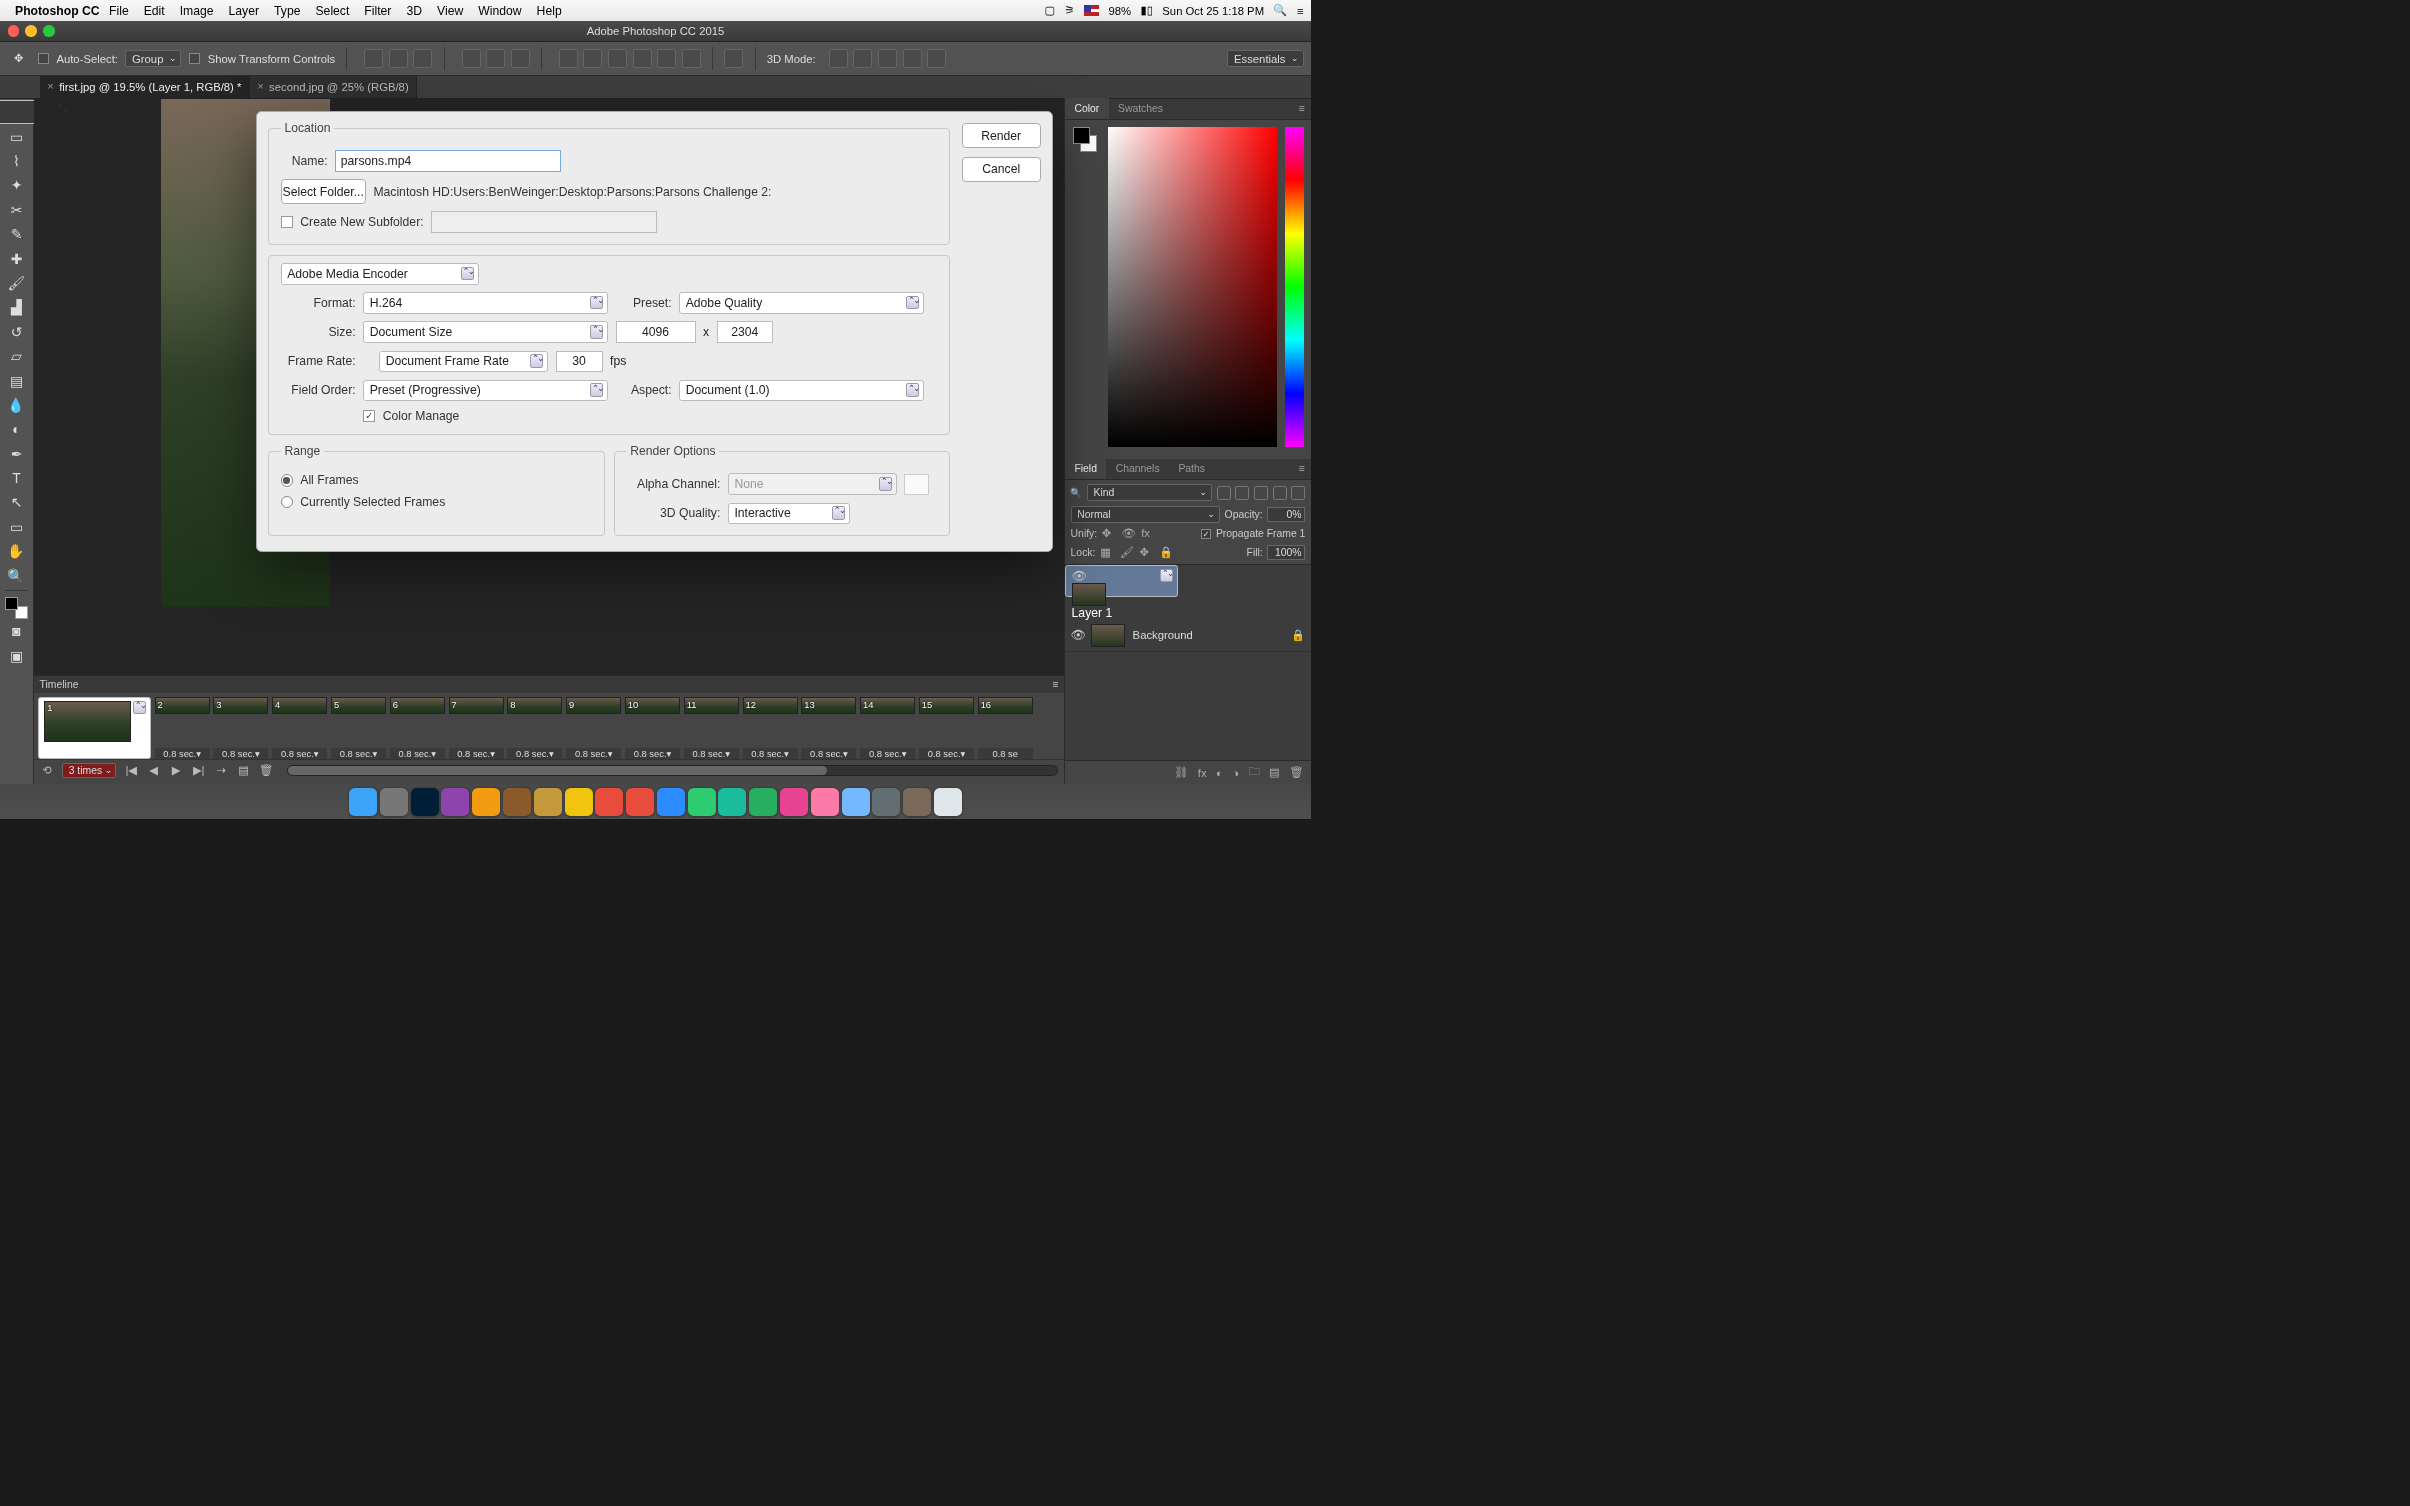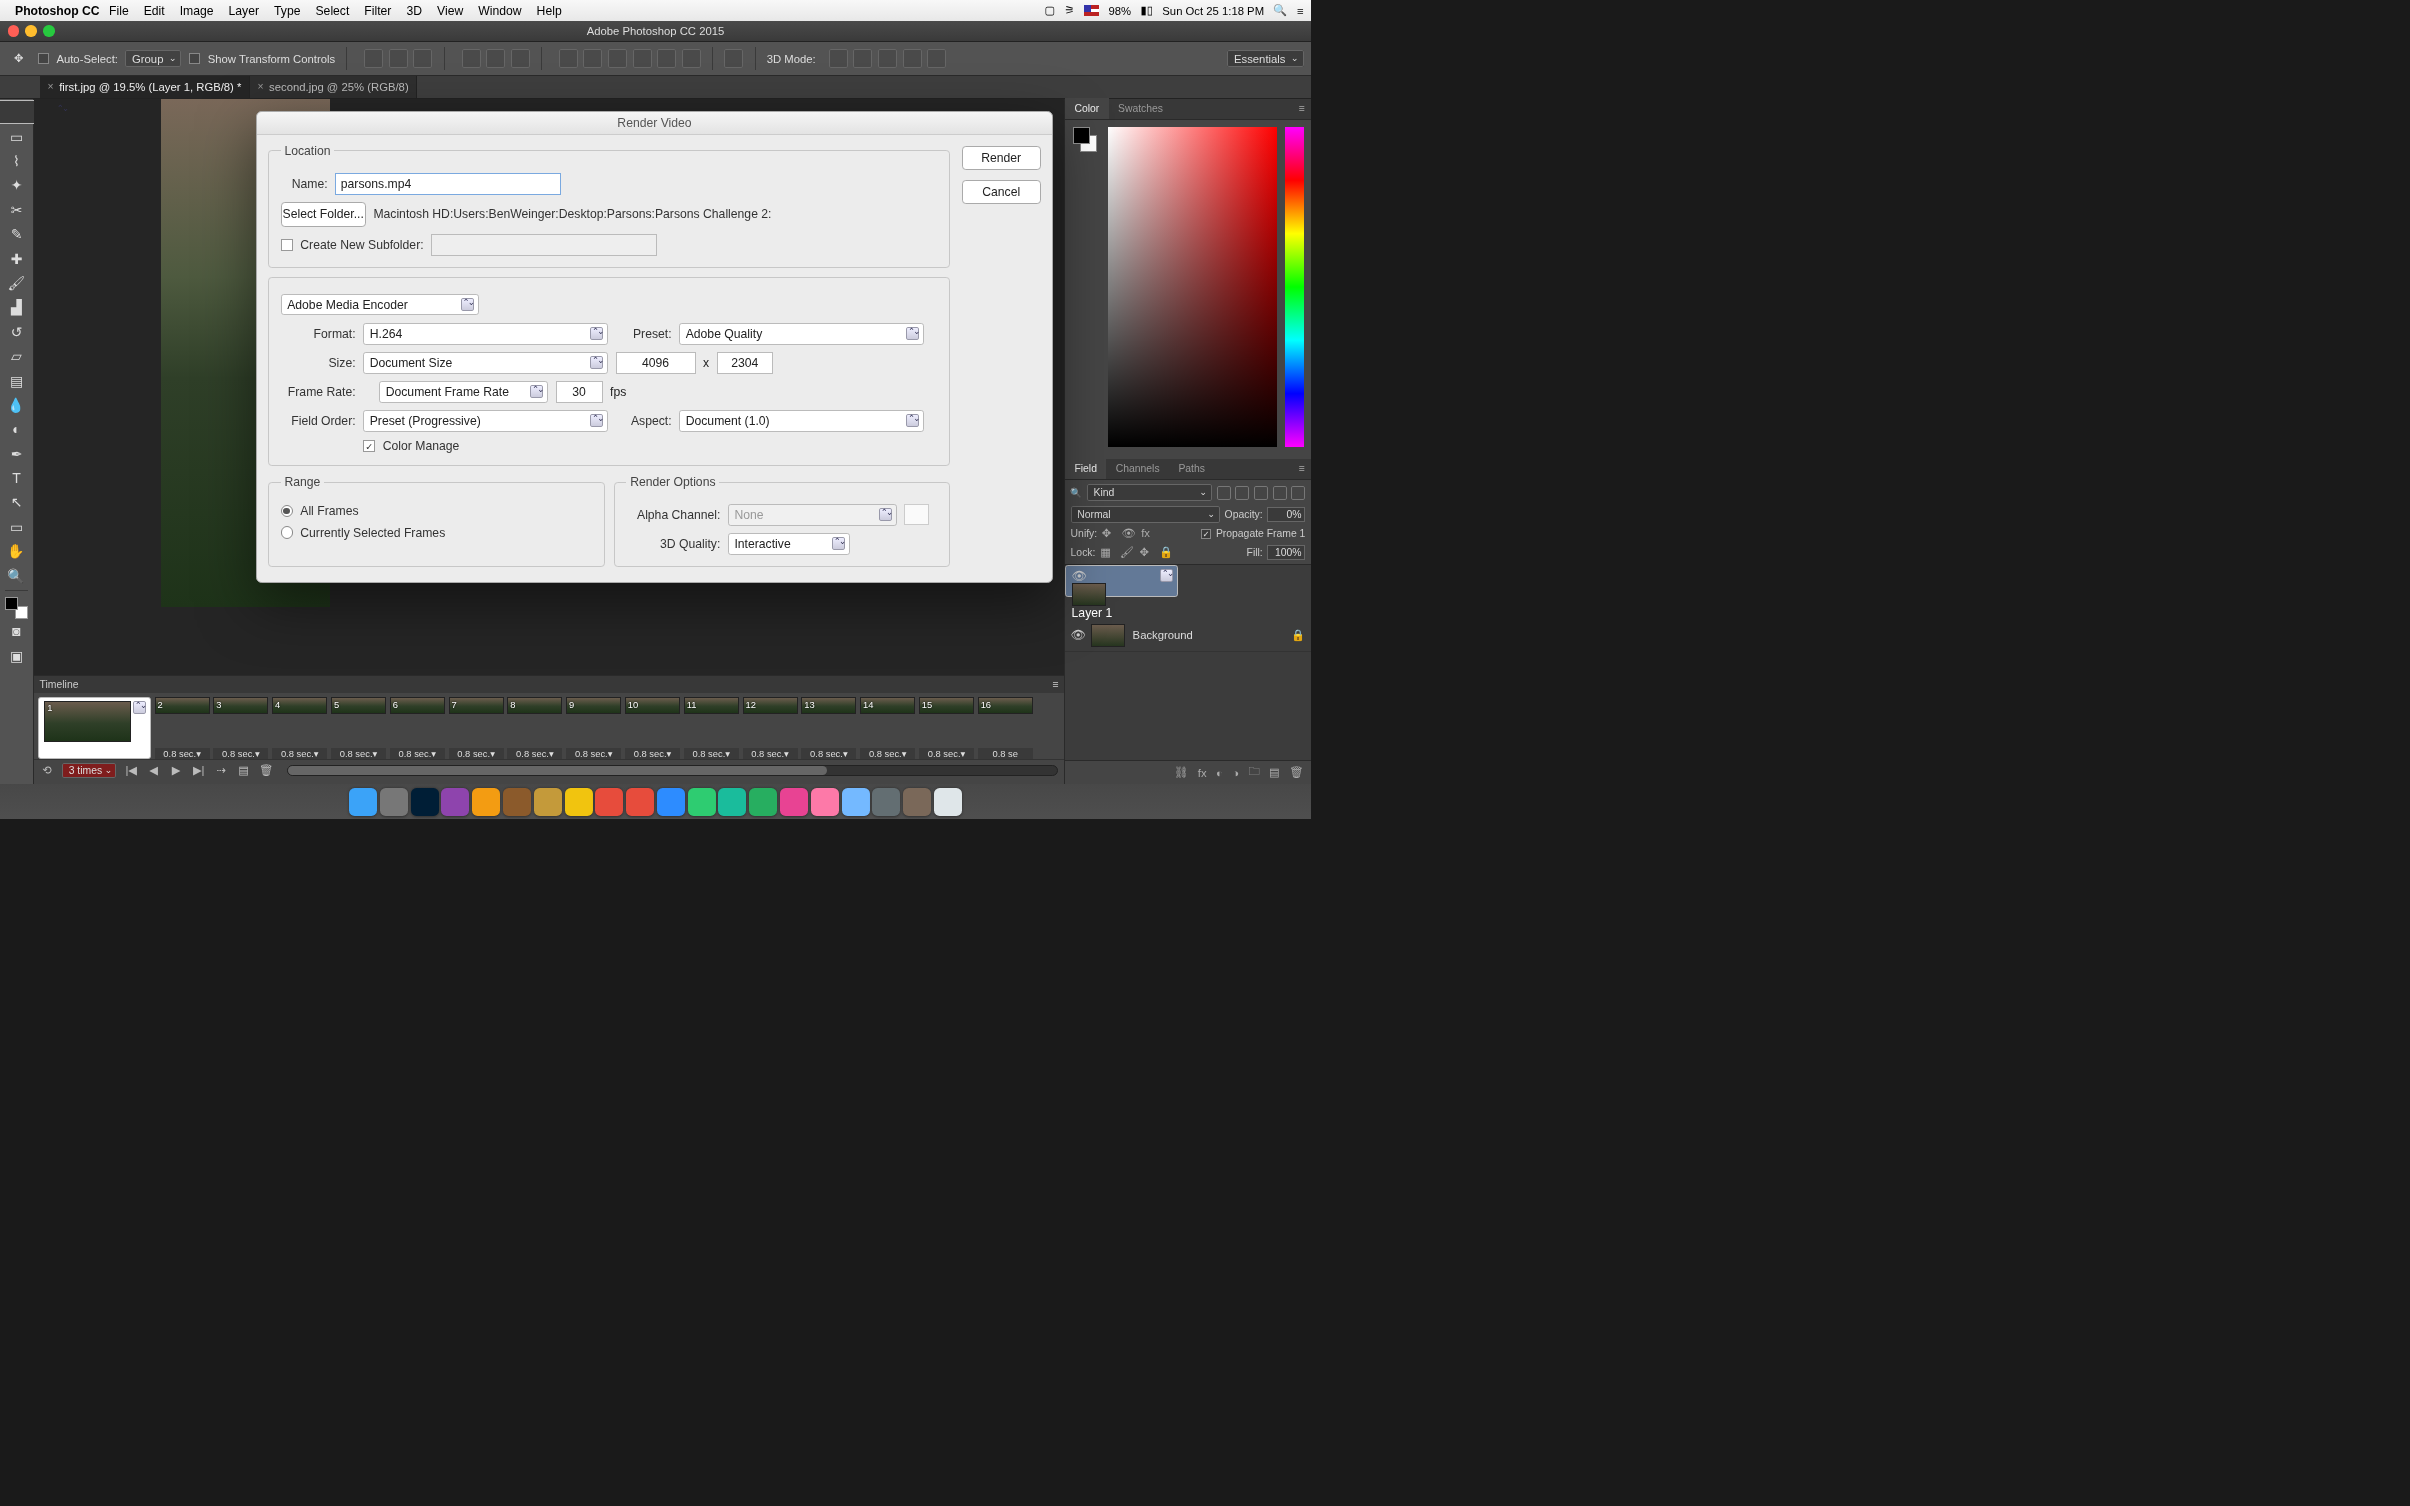--- a/index.html
+++ b/index.html
@@ -493,21 +493,20 @@
     <div class="dock-icon" style="background: rgb(39, 174, 96);"></div>
     <div class="dock-icon" style="background: rgb(232, 67, 147);"></div>
     <div class="dock-icon" style="background: rgb(253, 121, 168);"></div>
     <div class="dock-icon" style="background: rgb(116, 185, 255);"></div>
     <div class="dock-icon" style="background: rgb(99, 110, 114);"></div>
     <div class="dock-icon" style="background: rgb(122, 104, 89);"></div>
     <div class="dock-icon" style="background: rgb(223, 230, 233);"></div>
   </div>
 
 <div class="modal">
-  <div class="modal-title">Render Video</div>
   <div class="modal-body">
     <div class="modal-left">
 
       <fieldset>
         <legend>Location</legend>
         <div class="row">
           <span class="lbl" style="width:47px">Name:</span>
           <input class="field name" value="parsons.mp4" style="">
         </div>
         <div class="row">
@@ -515,21 +514,21 @@
           <span class="path-text">Macintosh HD:Users:BenWeinger:Desktop:Parsons:Parsons Challenge 2:</span>
         </div>
         <div class="row">
           <span class="check"></span>
           <span class="lbl-inline">Create New Subfolder:</span>
           <input class="field" style="width: 226px; background: rgb(238, 238, 238);" disabled="">
         </div>
       </fieldset>
 
       <fieldset>
-        <div class="row" style="margin-top:8px">
+        <div class="row" style="margin-top:0">
           <span class="sel" style="min-width:198px">Adobe Media Encoder</span>
         </div>
         <div class="row">
           <span class="lbl" style="width:75px">Format:</span>
           <span class="sel" style="min-width:245px">H.264</span>
           <span class="lbl" style="width:56px">Preset:</span>
           <span class="sel" style="min-width:245px">Adobe Quality</span>
         </div>
         <div class="row">
           <span class="lbl" style="width:75px">Size:</span>

